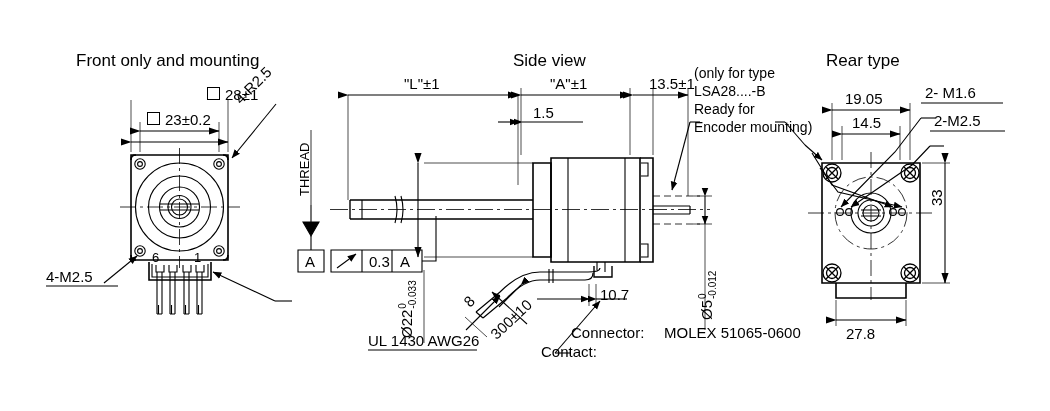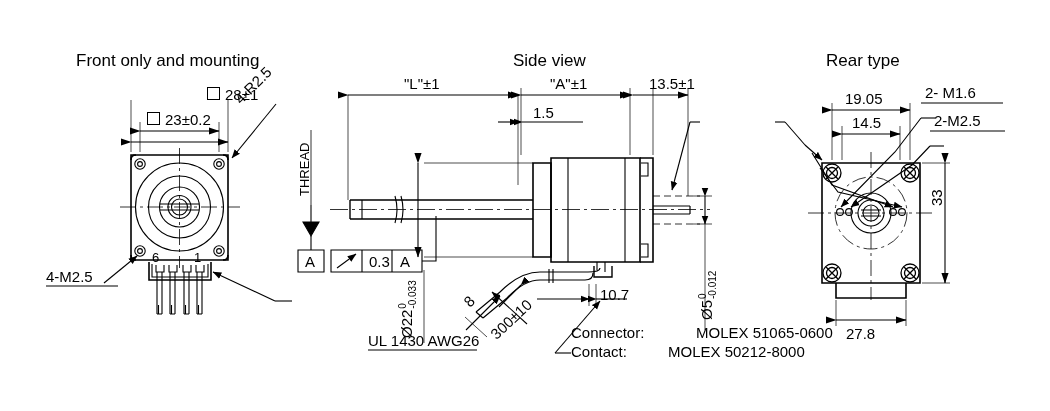--- a/index.html
+++ b/index.html
@@ -272,25 +272,30 @@
       <span style="display:block;">0</span>
       <span style="display:block;">-0.012</span>
     </span>
   </div>
 
   <div class="vt dim" style="left:460px;top:298px;transform:rotate(-45deg);transform-origin:left top;">8</div>
   <div class="vt dim" style="left:487px;top:330px;transform:rotate(-43deg);transform-origin:left top;">300±10</div>
   <div class="vt dim" style="left:600px;top:286px;">10.7</div>
   <div class="vt dim" style="left:368px;top:332px;">UL 1430  AWG26</div>
 
+  <div class="vt note" style="left:694px;top:64px;line-height:18px;">
+    <div>(only for type</div>
+    <div>LSA28....-B</div>
+    <div>Ready for</div>
+    <div>Encoder mounting)</div>
+  </div>
 
   <div class="vt dim" style="left:571px;top:324px;">Connector:</div>
-  <div class="vt dim" style="left:696px;top:324px;">MOLEX 51065-0600</div>
-  <div class="vt dim" style="left:571px;top:343px;text-align:center;">Contact:</div>
-  <div class="vt dim" style="left:668px;top:343px;">MOLEX 50212-8000</div>
+  <div class="vt dim" style="left:664px;top:324px;">MOLEX 51065-0600</div>
+  <div class="vt dim" style="left:541px;top:343px;text-align:center;">Contact:</div>
 
   <div class="vt dim" style="left:845px;top:90px;text-align:center;">19.05</div>
   <div class="vt dim" style="left:852px;top:114px;">14.5</div>
   <div class="vt dim" style="left:928px;top:206px;transform:rotate(-90deg);transform-origin:left top;">33</div>
   <div class="vt dim" style="left:846px;top:325px;">27.8</div>
   <div class="vt dim" style="left:925px;top:84px;">2- M1.6</div>
   <div class="vt dim" style="left:934px;top:112px;">2-M2.5</div>
 
 </div>
 

